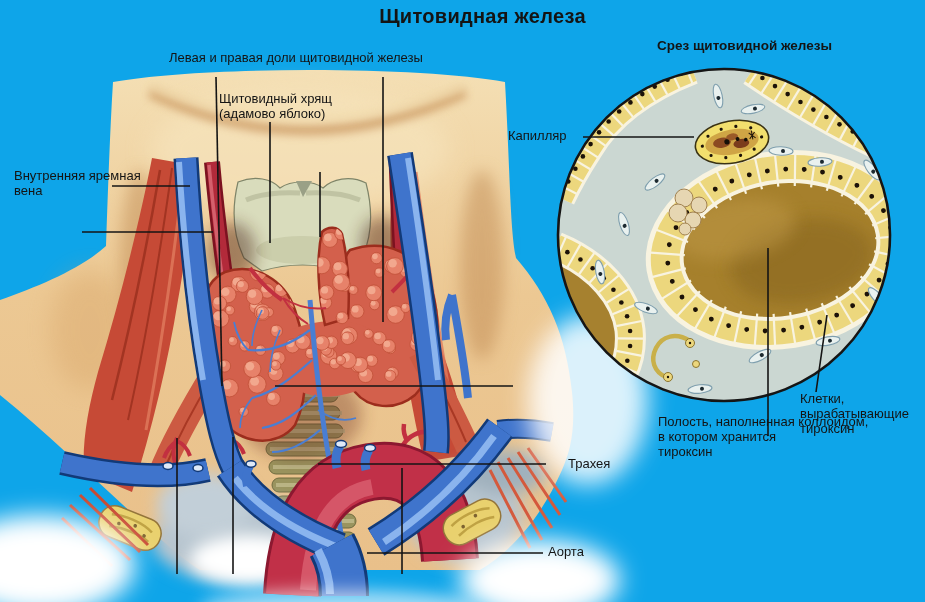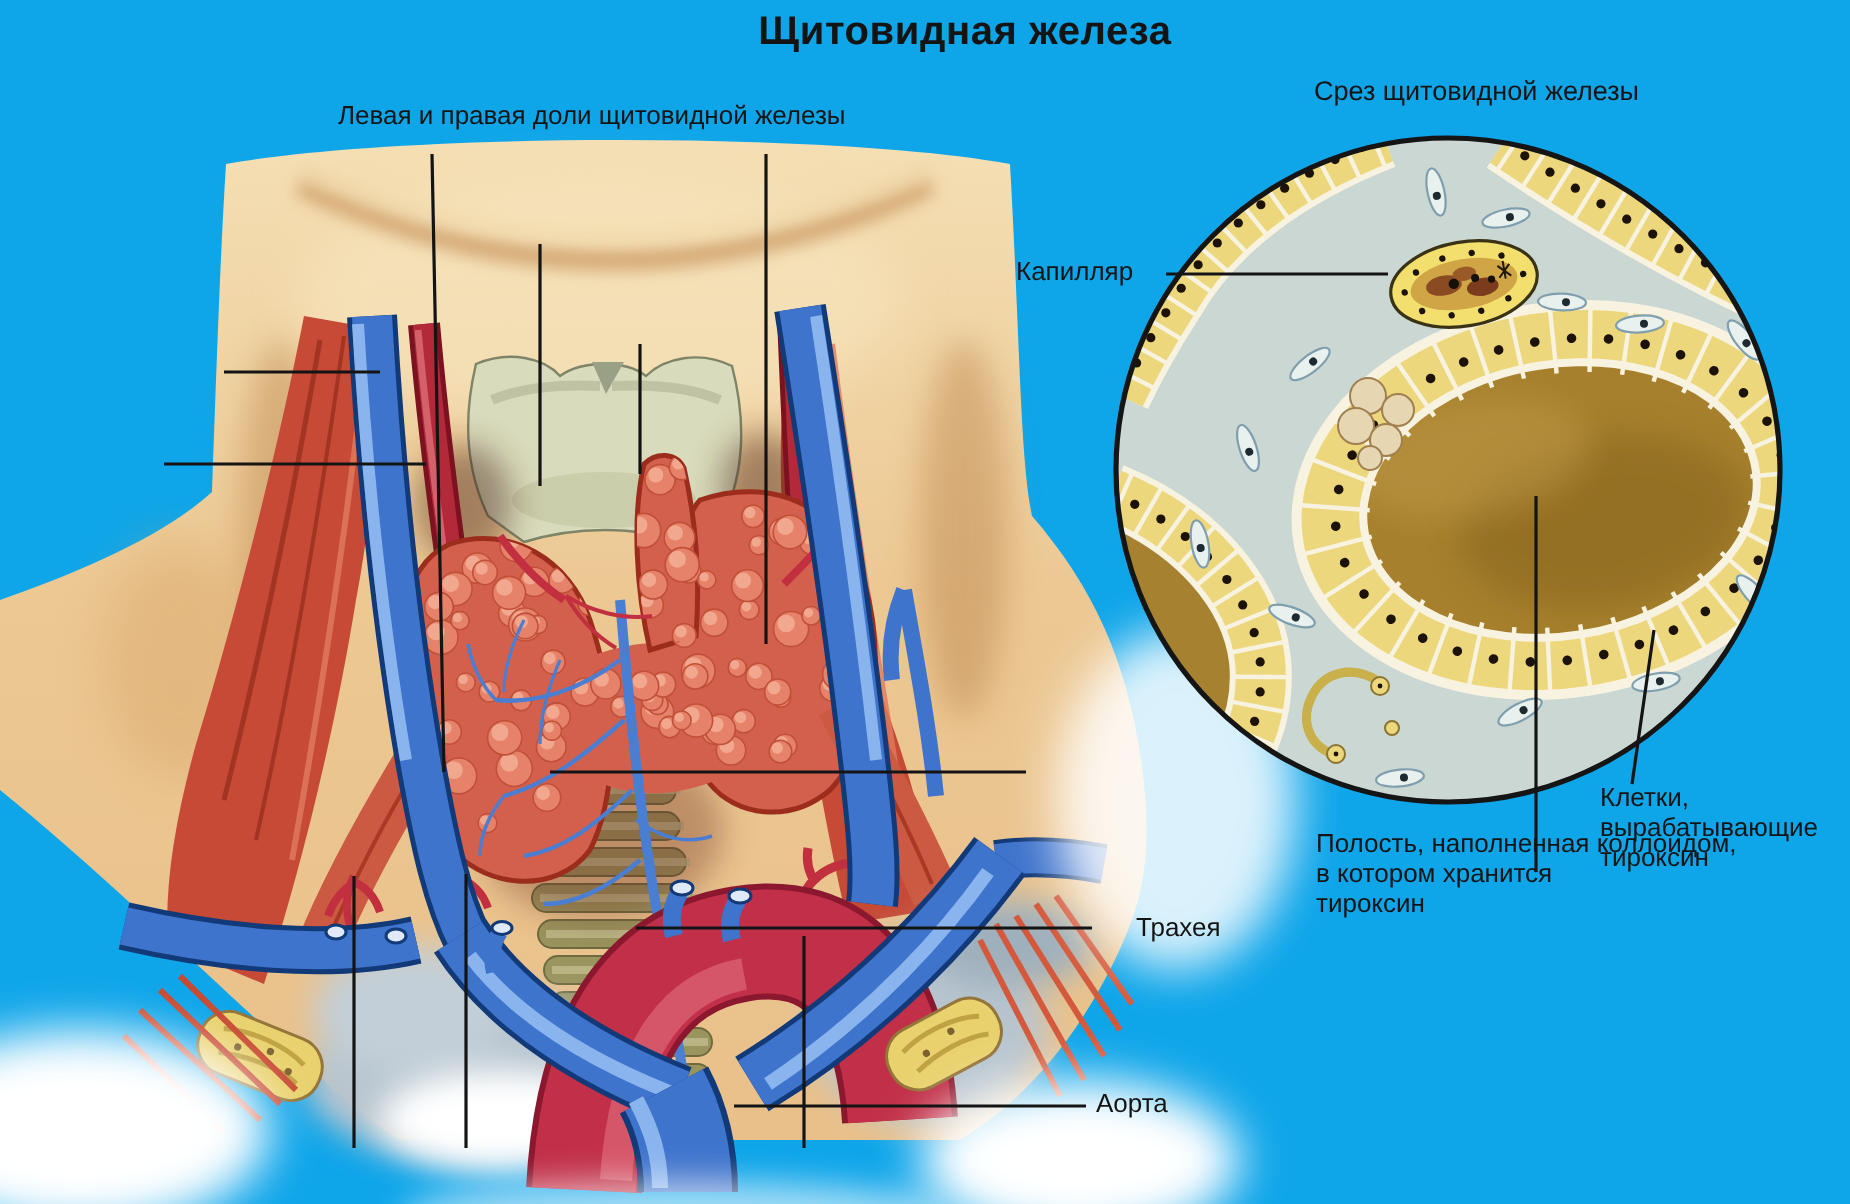--- a/index.html
+++ b/index.html
@@ -2,21 +2,21 @@
 <html><head>
 <meta charset="utf-8">
 <style>
   html,body{margin:0;padding:0;background:#fff}
   #stage{position:relative;width:925px;height:602px;background:#0ea5e9;overflow:hidden;
          font-family:"Liberation Sans",sans-serif;color:#141414}
   #art{position:absolute;left:0;top:0}
   .lbl{position:absolute;font-size:13px;line-height:1.16;white-space:pre-line;color:#141414}
   .title{position:absolute;left:20px;top:5px;width:925px;text-align:center;
          font-size:20px;font-weight:bold;letter-spacing:.3px}
-  .sub{position:absolute;font-size:13.5px;font-weight:normal}
+  .sub{position:absolute;font-size:13.5px;font-weight:bold}
 </style>
 </head>
 <body>
 
 <div id="stage">
 
 <svg id="art" width="925" height="602" viewBox="0 0 925 602">
 <defs>
   <linearGradient id="gSkin" x1="0" y1="0" x2="0" y2="1">
     <stop offset="0" stop-color="#f4dfb4"></stop>
@@ -660,20 +660,24 @@
   <line x1="583" y1="137" x2="694" y2="137"></line>
   <line x1="827" y1="315" x2="816" y2="392"></line>
   <line x1="768" y1="248" x2="768" y2="436"></line>
 </g>
 </svg>
 
 <div class="title">Щитовидная железа</div>
 <div class="sub" style="left:657px;top:38px">Срез щитовидной железы</div>
 
 <div class="lbl" style="left:169px;top:50px">Левая и правая доли щитовидной железы</div>
+<div class="lbl" style="left:219px;top:91px">Щитовидный хрящ
+(адамово яблоко)</div>
+<div class="lbl" style="left:14px;top:168px">Внутренняя яремная
+вена</div>
 <div class="lbl" style="left:568px;top:456px">Трахея</div>
 <div class="lbl" style="left:548px;top:544px">Аорта</div>
 <div class="lbl" style="left:508px;top:128px">Капилляр</div>
 <div class="lbl" style="left:800px;top:391px">Клетки,
 вырабатывающие
 тироксин</div>
 <div class="lbl" style="left:658px;top:414px">Полость, наполненная коллоидом,
 в котором хранится
 тироксин</div>
 

